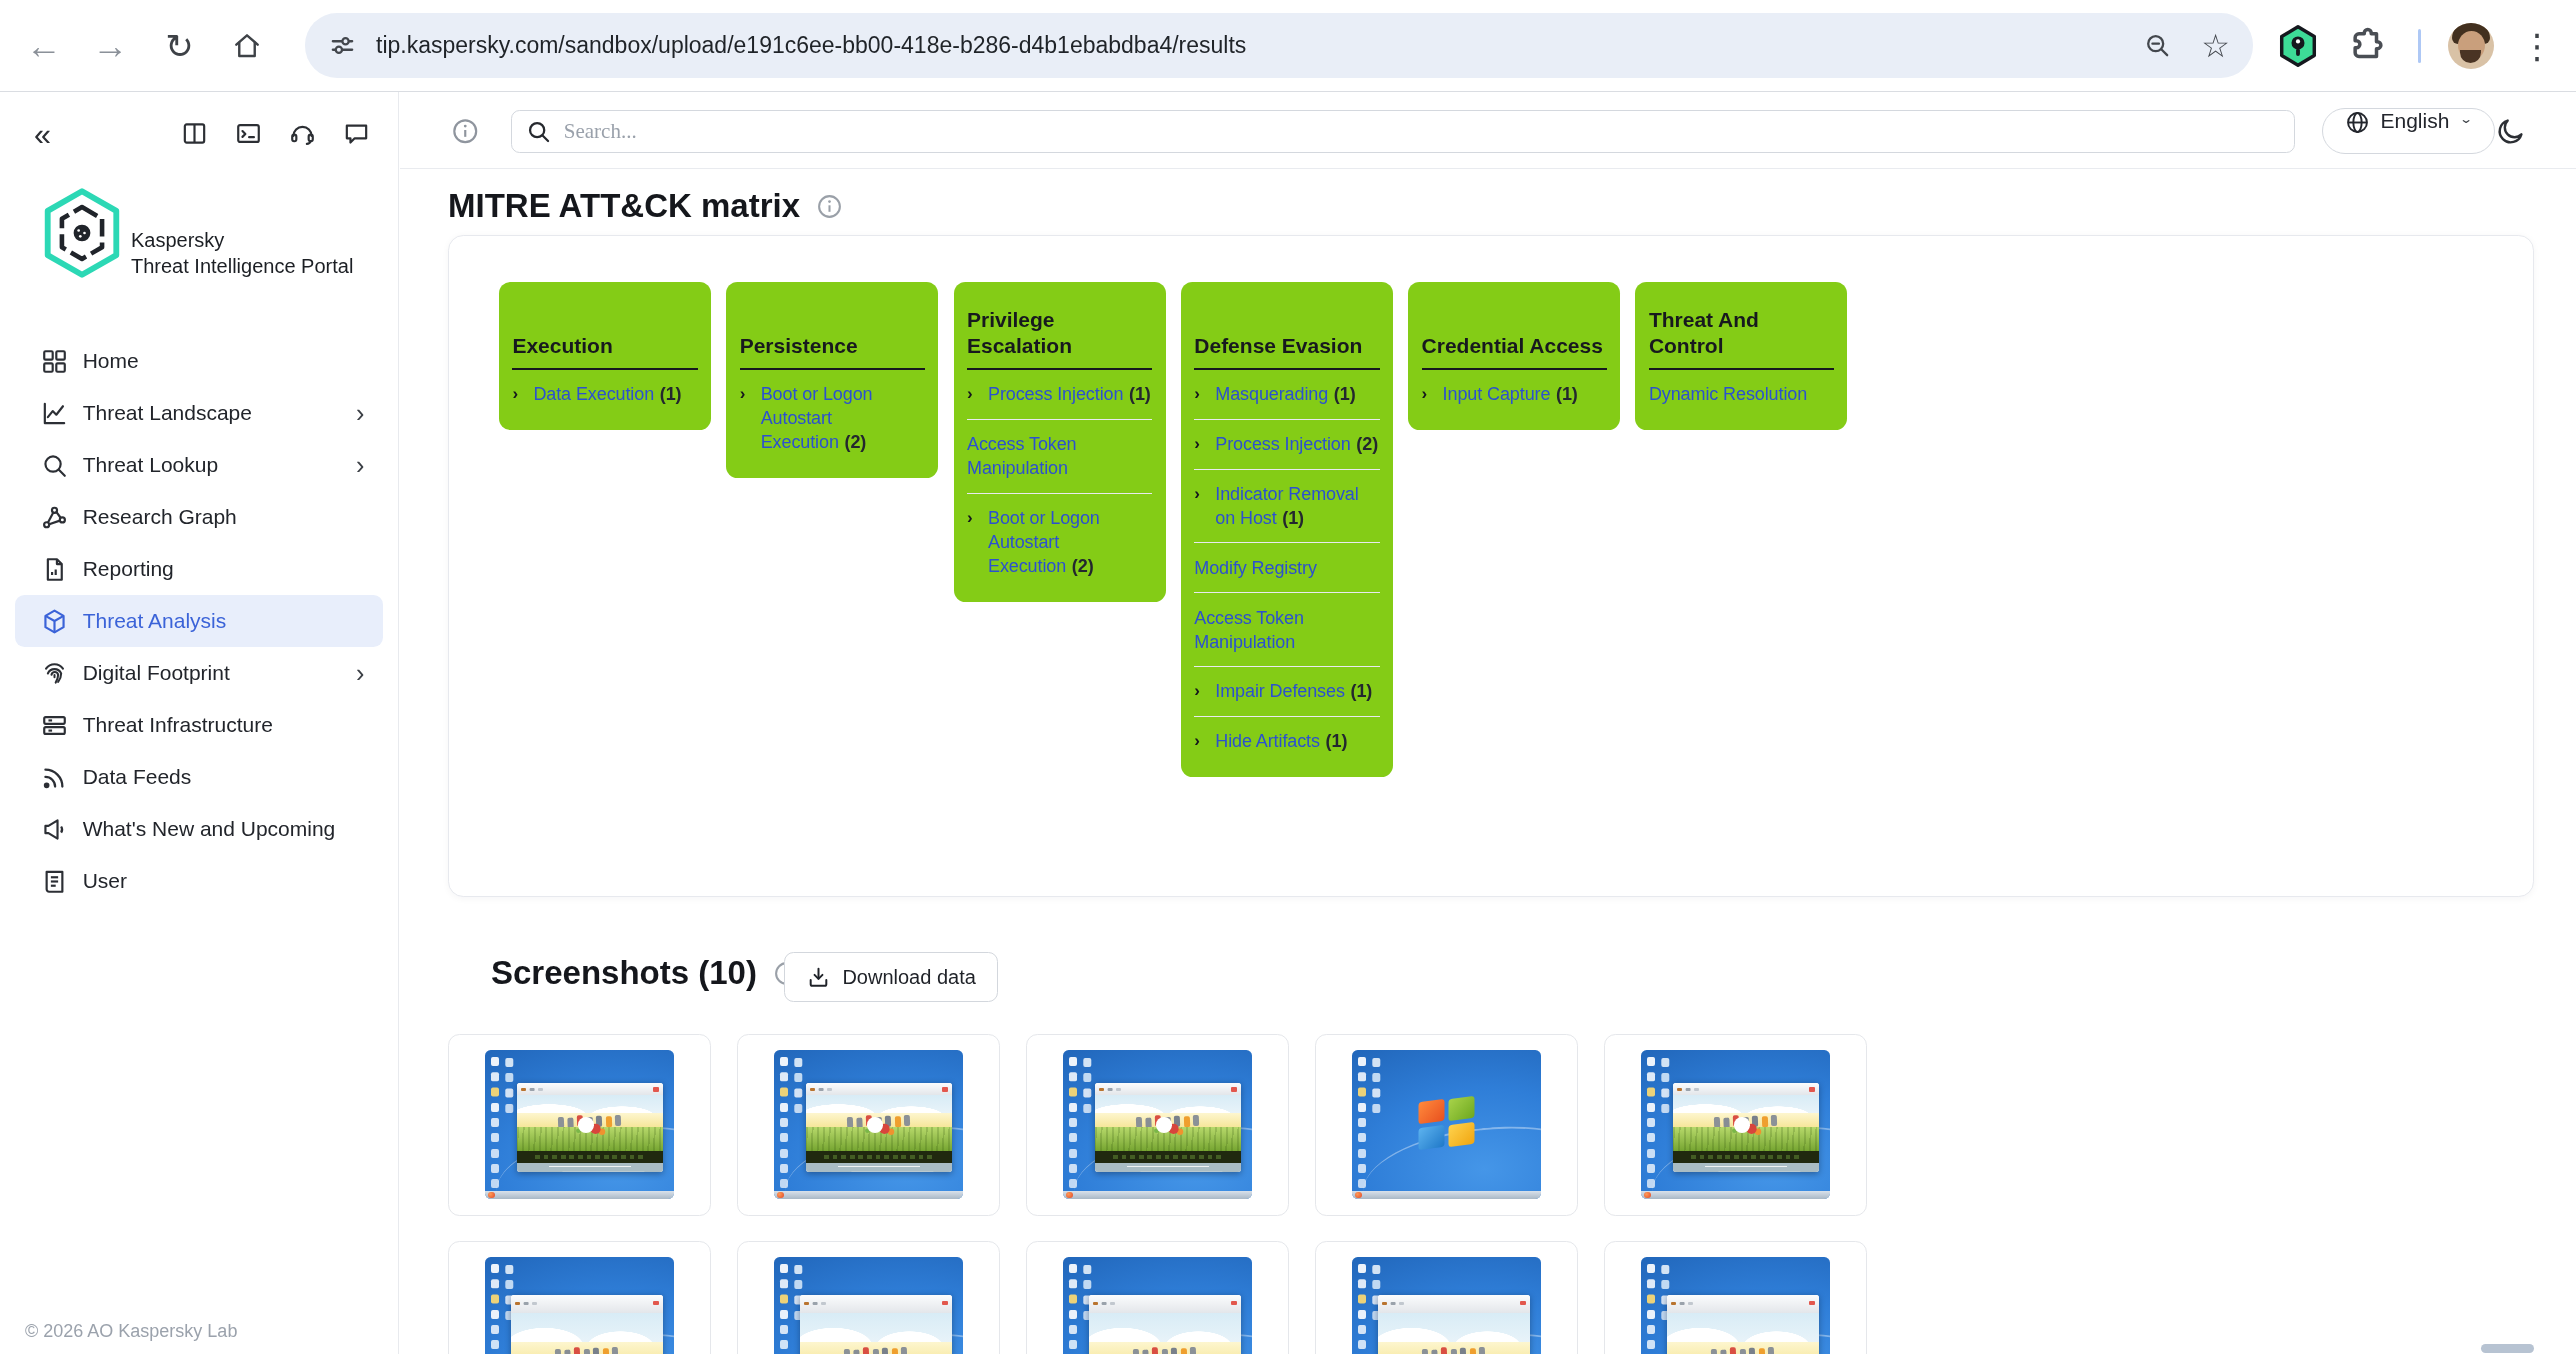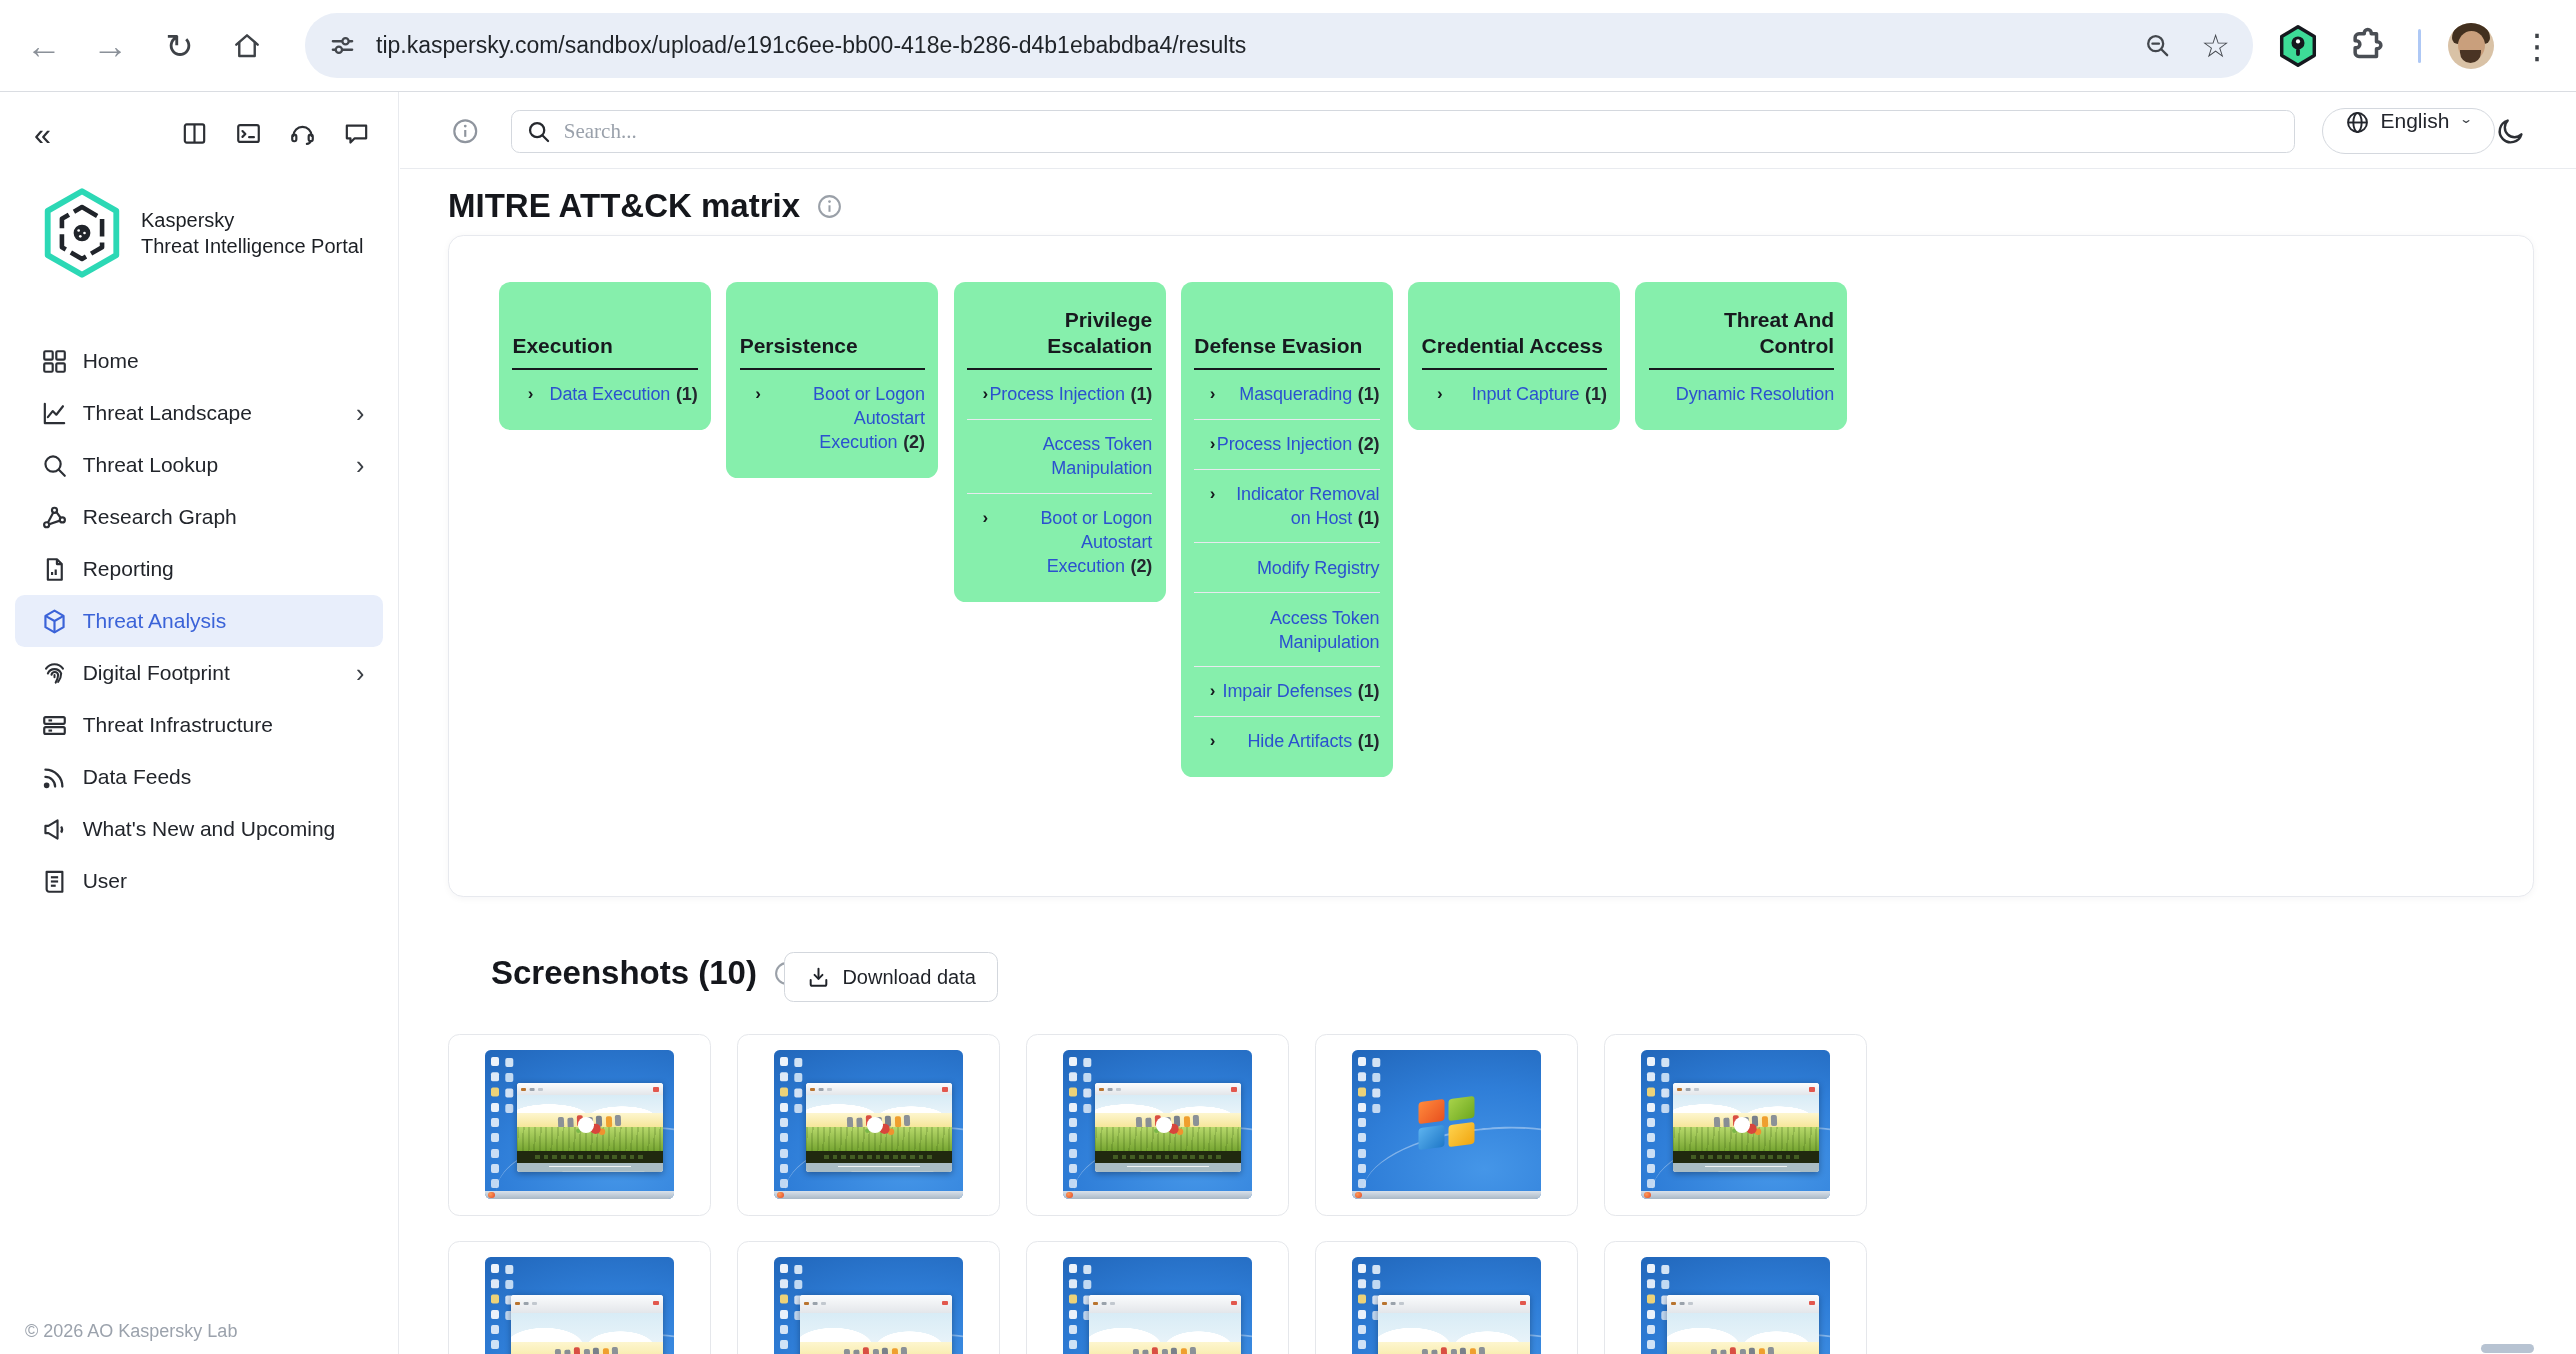--- a/index.html
+++ b/index.html
@@ -33,21 +33,21 @@
   .kebab { position:absolute; left:2513px; top:0; height:92px; width:48px; display:flex; align-items:center;
     justify-content:center; font-size:34px; color:#3e4247; cursor:pointer; }
 
   
   .sidebar { position:absolute; left:0; top:92px; width:399px; height:1263px; background:#fff;
     border-right:1px solid #e8eaee; }
   .sb-top { position:absolute; left:0; top:21px; width:100%; height:42px; }
   .sb-collapse { position:absolute; left:34px; top:0; font-size:30.5px; color:#2c2f34; cursor:pointer; line-height:42px; }
   .sb-topicons { position:absolute; right:27px; top:5.7px; display:flex; gap:25px; color:#2c2f34; }
   .sb-topicons span { cursor:pointer; }
-  .sb-logo { position:absolute; left:40px; top:95px; display:flex; align-items:center; gap:17px; }
+  .sb-logo { position:absolute; left:40px; top:95px; display:flex; align-items:flex-end; gap:7px; }
   .sb-logo .ltext { font-size:20px; line-height:26px; color:#1c1f24; }
   .sb-nav { position:absolute; left:15.3px; top:243px; width:368px; }
   .nav-item { height:52px; display:flex; align-items:center; gap:13.4px; padding:0 19px 0 25px;
     border-radius:9.5px; cursor:pointer; color:#22252b; }
   .nav-item .nicon { width:29px; height:29px; color:#2c2f35; flex:0 0 29px; }
   .nav-item .nlabel { font-size:21px; }
   .nav-item .sub { margin-left:auto; font-size:25px; color:#3c4046; }
   .nav-item.active { background:#e8eefb; color:#3b63d8; }
   .nav-item.active .nicon { color:#3b63d8; }
   .sb-footer { position:absolute; left:25px; bottom:13.4px; font-size:18px; color:#9ba2ac; }
@@ -68,21 +68,21 @@
 
   .h-title { position:absolute; left:48px; font-size:33px; font-weight:700; color:#15171c;
     display:flex; align-items:center; gap:15.3px; }
   #mitre-title { top:95px; }
   .info-ic { color:#9aa0a8; cursor:pointer; }
 
   
   .matrix-card { position:absolute; left:48px; top:143px; width:2086px; height:662px; background:#fff;
     border:1.9px solid #e7e9ee; border-radius:15.3px; box-shadow:0 1.9px 7.6px rgba(20,30,60,.04);
     padding:46px 0 0 50px; display:flex; gap:15.3px; align-items:flex-start; }
-  .mcol { width:212px; background:#86efac; border-radius:11.4px; padding:0 13.4px 11.4px;text-align:right; }
+  .mcol { width:212px; background:#84cc16; border-radius:11.4px; padding:0 13.4px 11.4px; }
   .ctitle { min-height:88px; display:flex; align-items:flex-end; padding-bottom:9.5px;
     border-bottom:2.9px solid #17191e; font-size:21px; font-weight:700; line-height:26px; color:#17191e; }
   .mitem { padding:12.4px 0; font-size:18px; line-height:24px; display:flex; cursor:pointer; letter-spacing:-0.1px; }
   .mitem + .mitem { border-top:1px solid #e8eaef; }
   .mitem .chev { flex:0 0 21px; color:#15171d; font-weight:700; font-size:17px; }
   .mitem .itext { flex:1; color:#2b51cf; font-weight:500; }
   .mitem .icount { color:#23272e; font-weight:700; margin-left:5.7px; }
 
   
   #shots-title { top:862px;margin-left:43px; }

